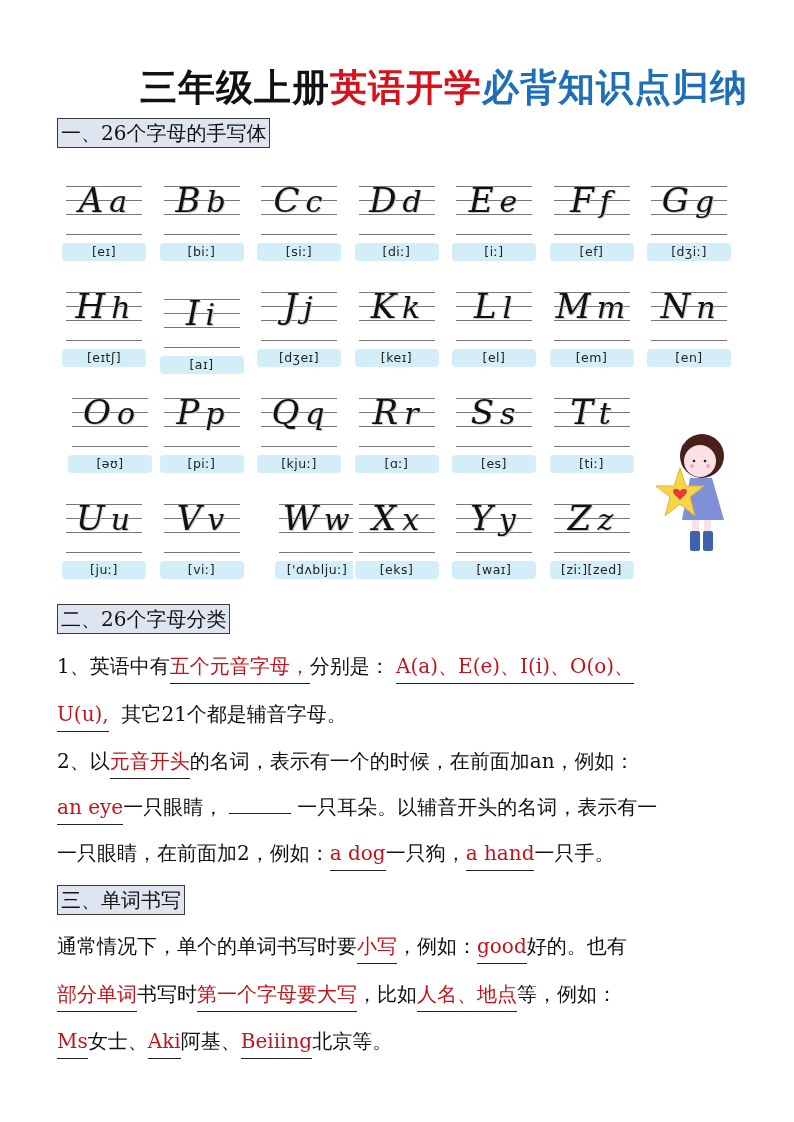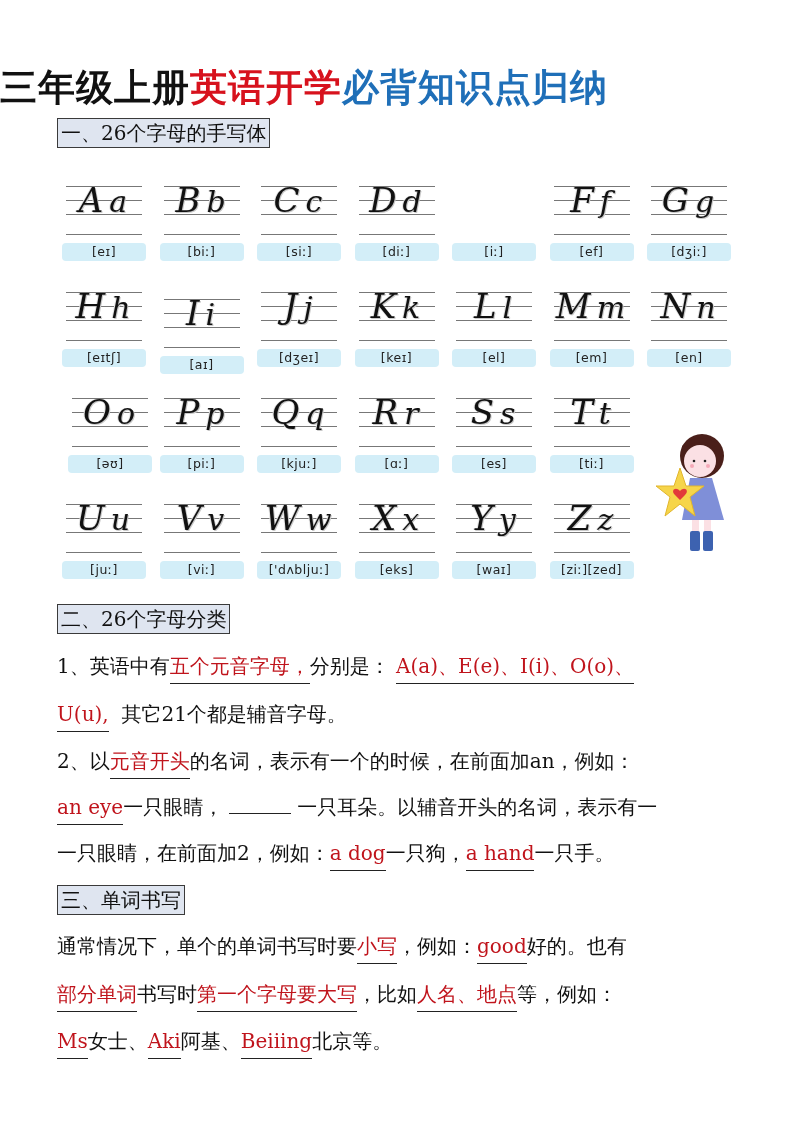--- a/index.html
+++ b/index.html
@@ -1,18 +1,18 @@
 <!DOCTYPE html>
 <html><head>
 <meta charset="utf-8">
 <style>
   html, body { margin:0; padding:0; background:#ffffff; }
   body { width:794px; height:1122px; position:relative; overflow:hidden;
          font-family:"DejaVu Serif","Liberation Serif",serif; color:#111; }
-  .title { position:absolute; top:64px; left:0; width:748px; text-align:left;
+  .title { position:absolute; top:64px; left:0; width:748px; text-align:right;
            font-family:"DejaVu Sans","Liberation Sans",sans-serif; font-weight:bold;
            font-size:37px; letter-spacing:1px; line-height:48px; }
   .title .t1 { color:#111111; }
   .title .t2 { color:#d7121d; }
   .title .t3 { color:#1f6fb8; }
 
   .sec-head { position:absolute; left:57px; background:#dfe5f0; border:1.5px solid #3a3a3a;
               font-size:20px; line-height:28px; padding:0 3px; color:#111; white-space:nowrap;
               font-family:"DejaVu Serif","Liberation Serif",serif; }
 
@@ -83,20 +83,27 @@
       <div class="area">
         <div class="line" style="top:10px"></div>
         <div class="line" style="top:24px"></div>
         <div class="line" style="top:38px"></div>
         <div class="line" style="top:58px"></div>
         <div class="letters"><span>D</span><span class="lower">d</span></div>
       </div>
       <div class="phon">[diː]</div>
     </div>
     <div class="card" style="left: 390px; top: 0px;">
+      <div class="area">
+        <div class="line" style="top:10px"></div>
+        <div class="line" style="top:24px"></div>
+        <div class="line" style="top:38px"></div>
+        <div class="line" style="top:58px"></div>
+        <div class="letters"><span>E</span><span class="lower">e</span></div>
+      </div>
       <div class="phon">[iː]</div>
     </div>
     <div class="card" style="left: 487.5px; top: 0px;">
       <div class="area">
         <div class="line" style="top:10px"></div>
         <div class="line" style="top:24px"></div>
         <div class="line" style="top:38px"></div>
         <div class="line" style="top:58px"></div>
         <div class="letters"><span>F</span><span class="lower">f</span></div>
       </div>
@@ -255,21 +262,21 @@
     <div class="card" style="left: 97.5px; top: 318px;">
       <div class="area">
         <div class="line" style="top:10px"></div>
         <div class="line" style="top:24px"></div>
         <div class="line" style="top:38px"></div>
         <div class="line" style="top:58px"></div>
         <div class="letters"><span>V</span><span class="lower">v</span></div>
       </div>
       <div class="phon">[viː]</div>
     </div>
-    <div class="card" style="left: 195px; top: 318px;">
+    <div class="card" style="left: 213px; top: 318px;">
       <div class="area">
         <div class="line" style="top:10px"></div>
         <div class="line" style="top:24px"></div>
         <div class="line" style="top:38px"></div>
         <div class="line" style="top:58px"></div>
         <div class="letters"><span>W</span><span class="lower">w</span></div>
       </div>
       <div class="phon">['dʌbljuː]</div>
     </div>
     <div class="card" style="left: 292.5px; top: 318px;">

